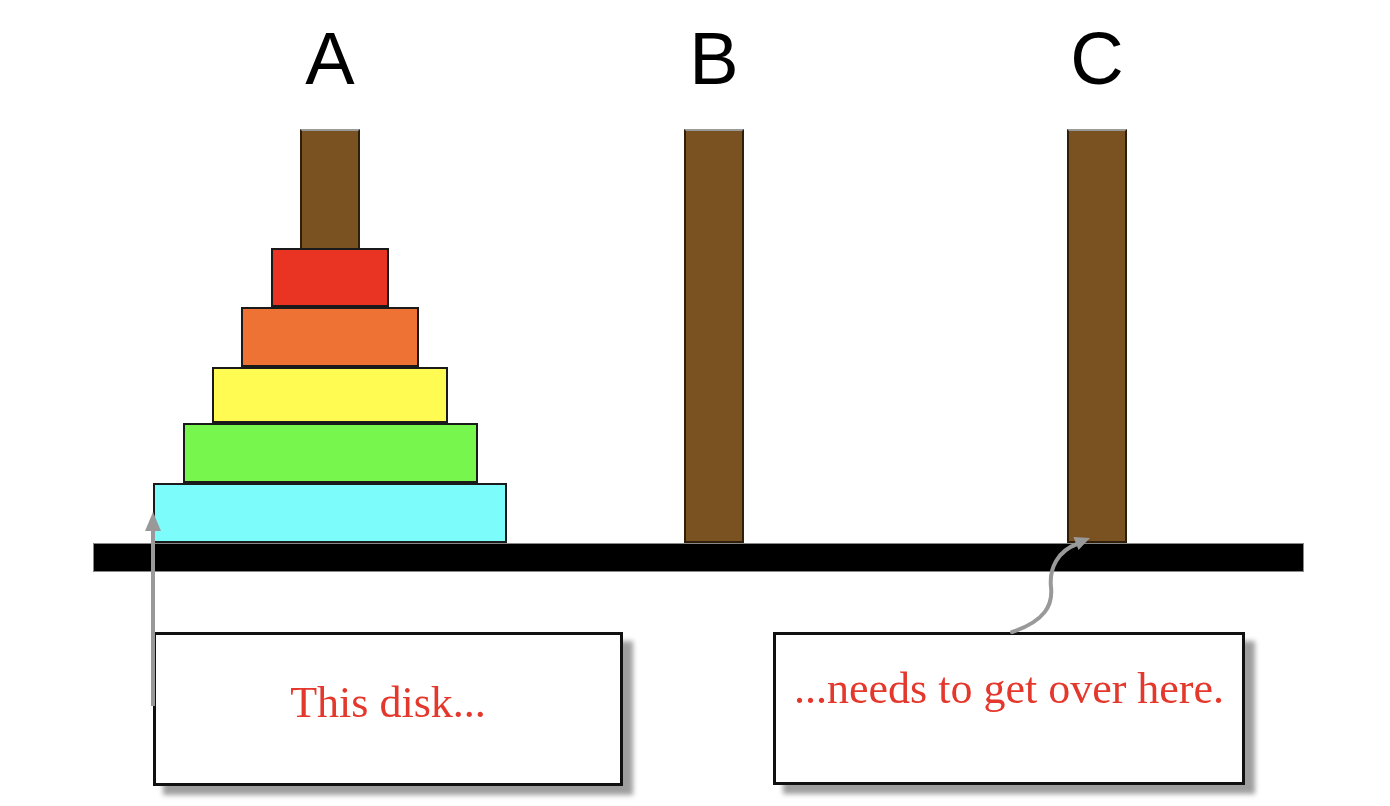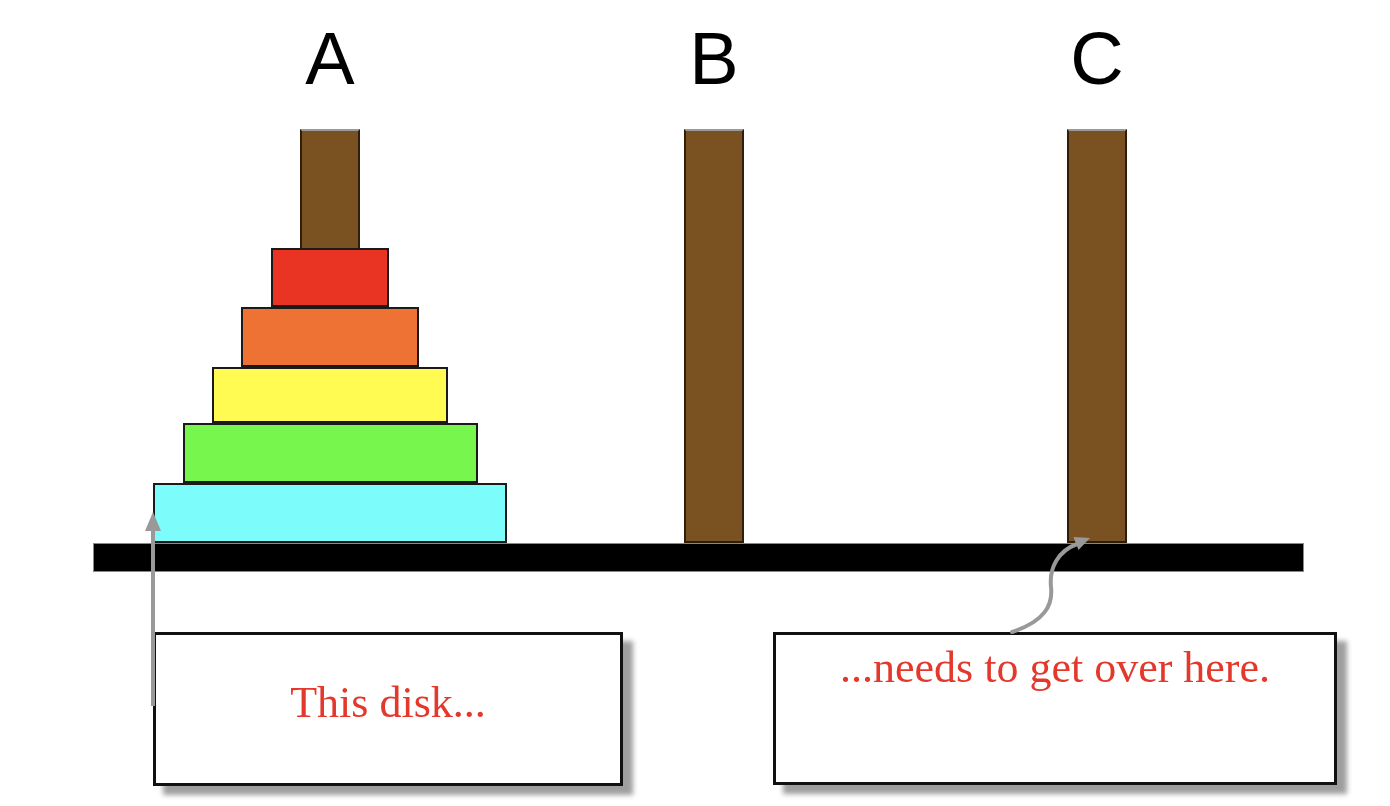--- a/index.html
+++ b/index.html
@@ -90,24 +90,24 @@
     left: 153px;
     top: 632px;
     width: 470px;
     height: 154px;
     align-items: center;
   }
   .callout.left .callout-text { margin-top: -14px; }
   .callout.right {
     left: 773px;
     top: 632px;
-    width: 564px;
+    width: 472px;
     height: 153px;
     align-items: flex-start;
-    padding-top: 7px;
+    padding-top: 28px;
   }
 
   
   .arrow-layer {
     position: absolute;
     left: 0;
     top: 0;
     width: 1390px;
     height: 806px;
     z-index: 6;

